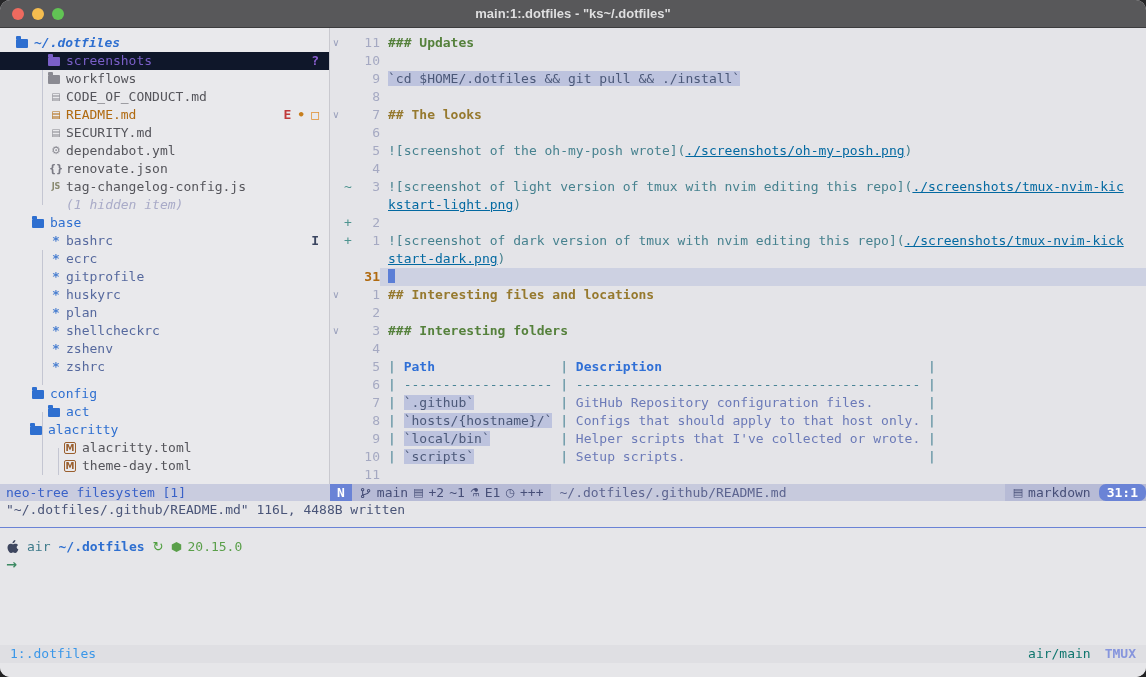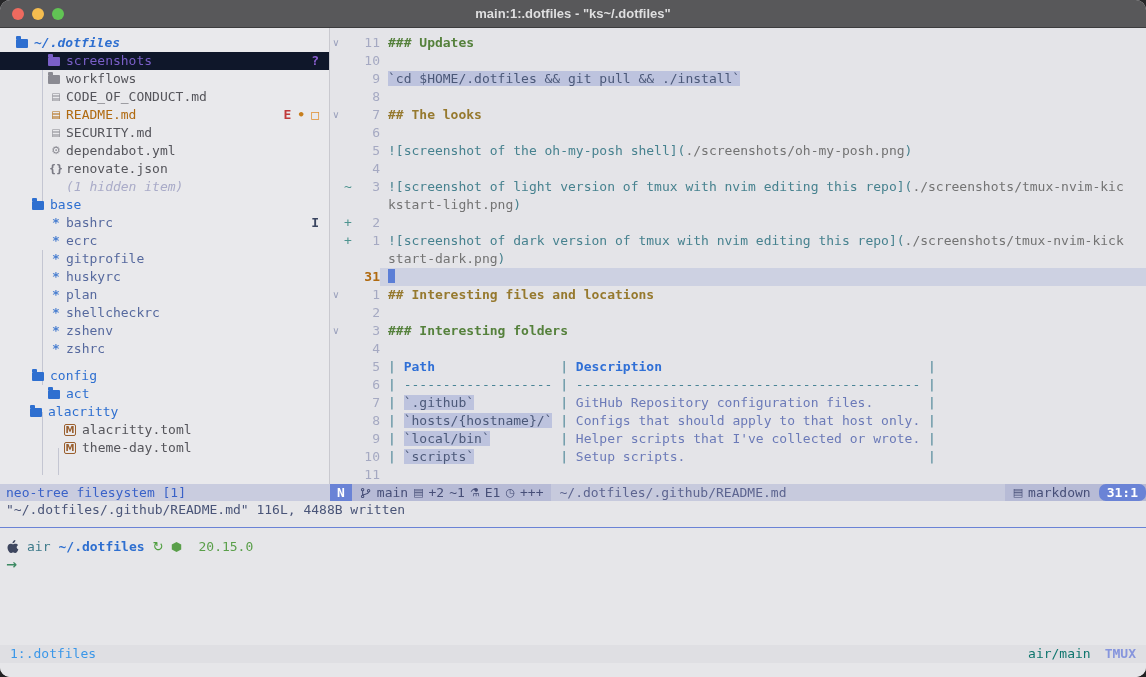--- a/index.html
+++ b/index.html
@@ -50,42 +50,42 @@
   .fold{width:12px;flex:none;color:#9aa0bc;font-size:10px;text-align:center;
         font-family:"DejaVu Sans",sans-serif;}
   .gsign{width:12px;flex:none;color:#4e9490;text-align:center;}
   .lnum{width:26px;flex:none;text-align:right;color:#a5a9c2;}
   .lnum.cur{color:#b06a10;font-weight:700;}
   .etext{flex:1;padding-left:8px;}
   .erow.current .etext{background:#cdd1e2;}
   .cursor{display:inline-block;width:7px;height:14px;background:#5b7ed6;vertical-align:-2px;}
   .s-h2{color:#96792e;font-weight:700;} .s-h3{color:#55813c;font-weight:700;}
   .s-md{color:#47828f;} .s-pipe{color:#4a8496;}
-  .s-url{color:#737373;}
+  .s-url{color:#0369a1;text-decoration:underline;}
   .s-code{color:#4b5878;background:#bdc3de;}
   .s-th{color:#2f6fd6;font-weight:700;} .s-cell{color:#6b7ab8;}
   
   .statusrow{display:flex;height:17px;flex:none;}
   .lualine{flex:1;display:flex;align-items:stretch;line-height:17px;background:#b7bbd6;color:#474f78;}
   .sl-mode{background:#6a83d6;color:#fff;font-weight:700;padding:0 7px;}
   .sl-seg1{display:flex;align-items:center;gap:5px;padding:0 8px;}
   .sl-ico{font-family:"DejaVu Sans",sans-serif;font-size:11px;}
   .sl-path{flex:1;background:#c7cadd;color:#5d6590;padding:0 8px;}
   .sl-ft{display:flex;align-items:center;gap:5px;padding:0 8px;}
   .sl-pos{background:#6a83d6;color:#fff;font-weight:700;padding:0 8px;border-radius:7px;}
   .branch-svg{width:12px;height:12px;}
   
   .cmdline{height:18px;line-height:18px;padding-left:6px;color:#4a5578;flex:none;background:#e6e6e9;}
   .gap8{height:8px;flex:none;}
   .pane-divider{height:1px;background:#6a83d6;flex:none;}
   .shell{padding:10px 0 0 6px;flex:none;}
   .sline{height:18px;line-height:18px;display:flex;align-items:center;gap:8px;white-space:pre;}
   .sh-host{color:#3d7a8a;} .sh-cwd{color:#2e6fd0;font-weight:700;}
   .sh-sync{color:#4f9f3f;font-family:"DejaVu Sans",sans-serif;}
-  .sh-node{color:#5a9f4a;display:flex;align-items:center;gap:16px;}
+  .sh-node{color:#5a9f4a;display:flex;align-items:center;gap:5px;}
   .sh-arrow{color:#3d8a63;font-weight:700;font-family:"DejaVu Sans",sans-serif;}
   .spacer{flex:1;}
   .tmuxbar{height:18px;line-height:18px;margin-bottom:14px;background:#dfdfe3;display:flex;
            padding:0 10px;flex:none;}
   .tm-left{color:#3b97e8;}
   .tm-right{margin-left:auto;display:flex;gap:14px;}
   .tm-session{color:#0f766e;} .tm-badge{color:#8695dd;font-weight:700;}
 </style>
 </head>
 <body>
@@ -111,20 +111,21 @@
         <div class="tguide" style="left:58px;top:420px;height:27px;"></div>
         <div>
             <div class="tree-row" style="padding-left: 16px;"><span class="ticon-folder" style="color: rgb(46, 111, 208);"></span><span class="tlabel c-root">~/.dotfiles</span></div>
             <div class="tree-row selected" style="padding-left: 48px;"><span class="ticon-folder" style="color: rgb(122, 95, 200);"></span><span class="tlabel c-purple">screenshots</span><span class="tbadges"><span style="color: rgb(138, 95, 208);">?</span></span></div>
             <div class="tree-row" style="padding-left: 48px;"><span class="ticon-folder" style="color: rgb(138, 138, 146);"></span><span class="tlabel c-file">workflows</span></div>
             <div class="tree-row" style="padding-left: 48px;"><span class="ticon ticon-md">▤</span><span class="tlabel c-file">CODE_OF_CONDUCT.md</span></div>
             <div class="tree-row" style="padding-left: 48px;"><span class="ticon ticon-md" style="color: rgb(176, 106, 16);">▤</span><span class="tlabel c-orange">README.md</span><span class="tbadges"><span style="color: rgb(192, 58, 58);">E</span><span style="color: rgb(199, 127, 30);">•</span><span style="color: rgb(224, 144, 48);">□</span></span></div>
             <div class="tree-row" style="padding-left: 48px;"><span class="ticon ticon-md">▤</span><span class="tlabel c-file">SECURITY.md</span></div>
             <div class="tree-row" style="padding-left: 48px;"><span class="ticon ticon-gear">⚙</span><span class="tlabel c-file">dependabot.yml</span></div>
             <div class="tree-row" style="padding-left: 48px;"><span class="ticon ticon-braces">{}</span><span class="tlabel c-file">renovate.json</span></div>
+            <div class="tree-row" style="padding-left: 48px;"><span class="ticon ticon-js">JS</span><span class="tlabel c-file">tag-changelog-config.js</span></div>
             <div class="tree-row" style="padding-left: 48px;"><span class="ticon ticon-none"></span><span class="tlabel c-hidden">(1 hidden item)</span></div>
             <div class="tree-row" style="padding-left: 32px;"><span class="ticon-folder" style="color: rgb(46, 111, 208);"></span><span class="tlabel c-blue">base</span></div>
             <div class="tree-row" style="padding-left: 48px;"><span class="ticon ticon-star">*</span><span class="tlabel c-dot">bashrc</span><span class="tbadges"><span style="color: rgb(58, 69, 96);">I</span></span></div>
             <div class="tree-row" style="padding-left: 48px;"><span class="ticon ticon-star">*</span><span class="tlabel c-dot">ecrc</span></div>
             <div class="tree-row" style="padding-left: 48px;"><span class="ticon ticon-star">*</span><span class="tlabel c-dot">gitprofile</span></div>
             <div class="tree-row" style="padding-left: 48px;"><span class="ticon ticon-star">*</span><span class="tlabel c-dot">huskyrc</span></div>
             <div class="tree-row" style="padding-left: 48px;"><span class="ticon ticon-star">*</span><span class="tlabel c-dot">plan</span></div>
             <div class="tree-row" style="padding-left: 48px;"><span class="ticon ticon-star">*</span><span class="tlabel c-dot">shellcheckrc</span></div>
             <div class="tree-row" style="padding-left: 48px;"><span class="ticon ticon-star">*</span><span class="tlabel c-dot">zshenv</span></div>
             <div class="tree-row" style="padding-left: 48px;"><span class="ticon ticon-star">*</span><span class="tlabel c-dot">zshrc</span></div>
@@ -137,21 +138,21 @@
       </div>
 
       <div class="editor">
         <div>
             <div class="erow"><span class="fold">∨</span><span class="gsign"></span><span class="lnum">11</span><span class="etext"><span class="s-h3">### Updates</span></span></div>
             <div class="erow"><span class="fold"></span><span class="gsign"></span><span class="lnum">10</span><span class="etext"></span></div>
             <div class="erow"><span class="fold"></span><span class="gsign"></span><span class="lnum">9</span><span class="etext"><span class="s-code">`cd $HOME/.dotfiles &amp;&amp; git pull &amp;&amp; ./install`</span></span></div>
             <div class="erow"><span class="fold"></span><span class="gsign"></span><span class="lnum">8</span><span class="etext"></span></div>
             <div class="erow"><span class="fold">∨</span><span class="gsign"></span><span class="lnum">7</span><span class="etext"><span class="s-h2">## The looks</span></span></div>
             <div class="erow"><span class="fold"></span><span class="gsign"></span><span class="lnum">6</span><span class="etext"></span></div>
-            <div class="erow"><span class="fold"></span><span class="gsign"></span><span class="lnum">5</span><span class="etext"><span class="s-md">![screenshot of the oh-my-posh shell](</span><span class="s-url">./screenshots/oh-my-posh.png</span><span class="s-md">)</span></span></div>
+            <div class="erow"><span class="fold"></span><span class="gsign"></span><span class="lnum">5</span><span class="etext"><span class="s-md">![screenshot of the oh-my-posh wrote](</span><span class="s-url">./screenshots/oh-my-posh.png</span><span class="s-md">)</span></span></div>
             <div class="erow"><span class="fold"></span><span class="gsign"></span><span class="lnum">4</span><span class="etext"></span></div>
             <div class="erow"><span class="fold"></span><span class="gsign">~</span><span class="lnum">3</span><span class="etext"><span class="s-md">![screenshot of light version of tmux with nvim editing this repo](</span><span class="s-url">./screenshots/tmux-nvim-kic</span></span></div>
             <div class="erow"><span class="fold"></span><span class="gsign"></span><span class="lnum"></span><span class="etext"><span class="s-url">kstart-light.png</span><span class="s-md">)</span></span></div>
             <div class="erow"><span class="fold"></span><span class="gsign">+</span><span class="lnum">2</span><span class="etext"></span></div>
             <div class="erow"><span class="fold"></span><span class="gsign">+</span><span class="lnum">1</span><span class="etext"><span class="s-md">![screenshot of dark version of tmux with nvim editing this repo](</span><span class="s-url">./screenshots/tmux-nvim-kick</span></span></div>
             <div class="erow"><span class="fold"></span><span class="gsign"></span><span class="lnum"></span><span class="etext"><span class="s-url">start-dark.png</span><span class="s-md">)</span></span></div>
             <div class="erow current"><span class="fold"></span><span class="gsign"></span><span class="lnum cur">31</span><span class="etext"><span class="cursor"></span></span></div>
             <div class="erow"><span class="fold">∨</span><span class="gsign"></span><span class="lnum">1</span><span class="etext"><span class="s-h2">## Interesting files and locations</span></span></div>
             <div class="erow"><span class="fold"></span><span class="gsign"></span><span class="lnum">2</span><span class="etext"></span></div>
             <div class="erow"><span class="fold">∨</span><span class="gsign"></span><span class="lnum">3</span><span class="etext"><span class="s-h3">### Interesting folders</span></span></div>

